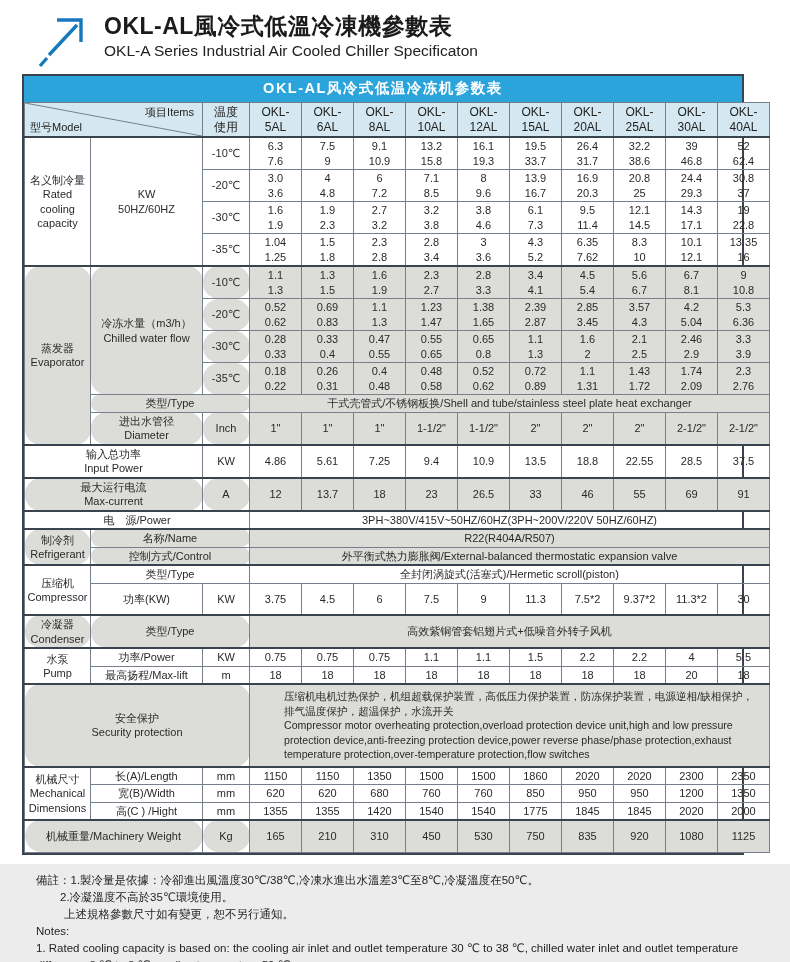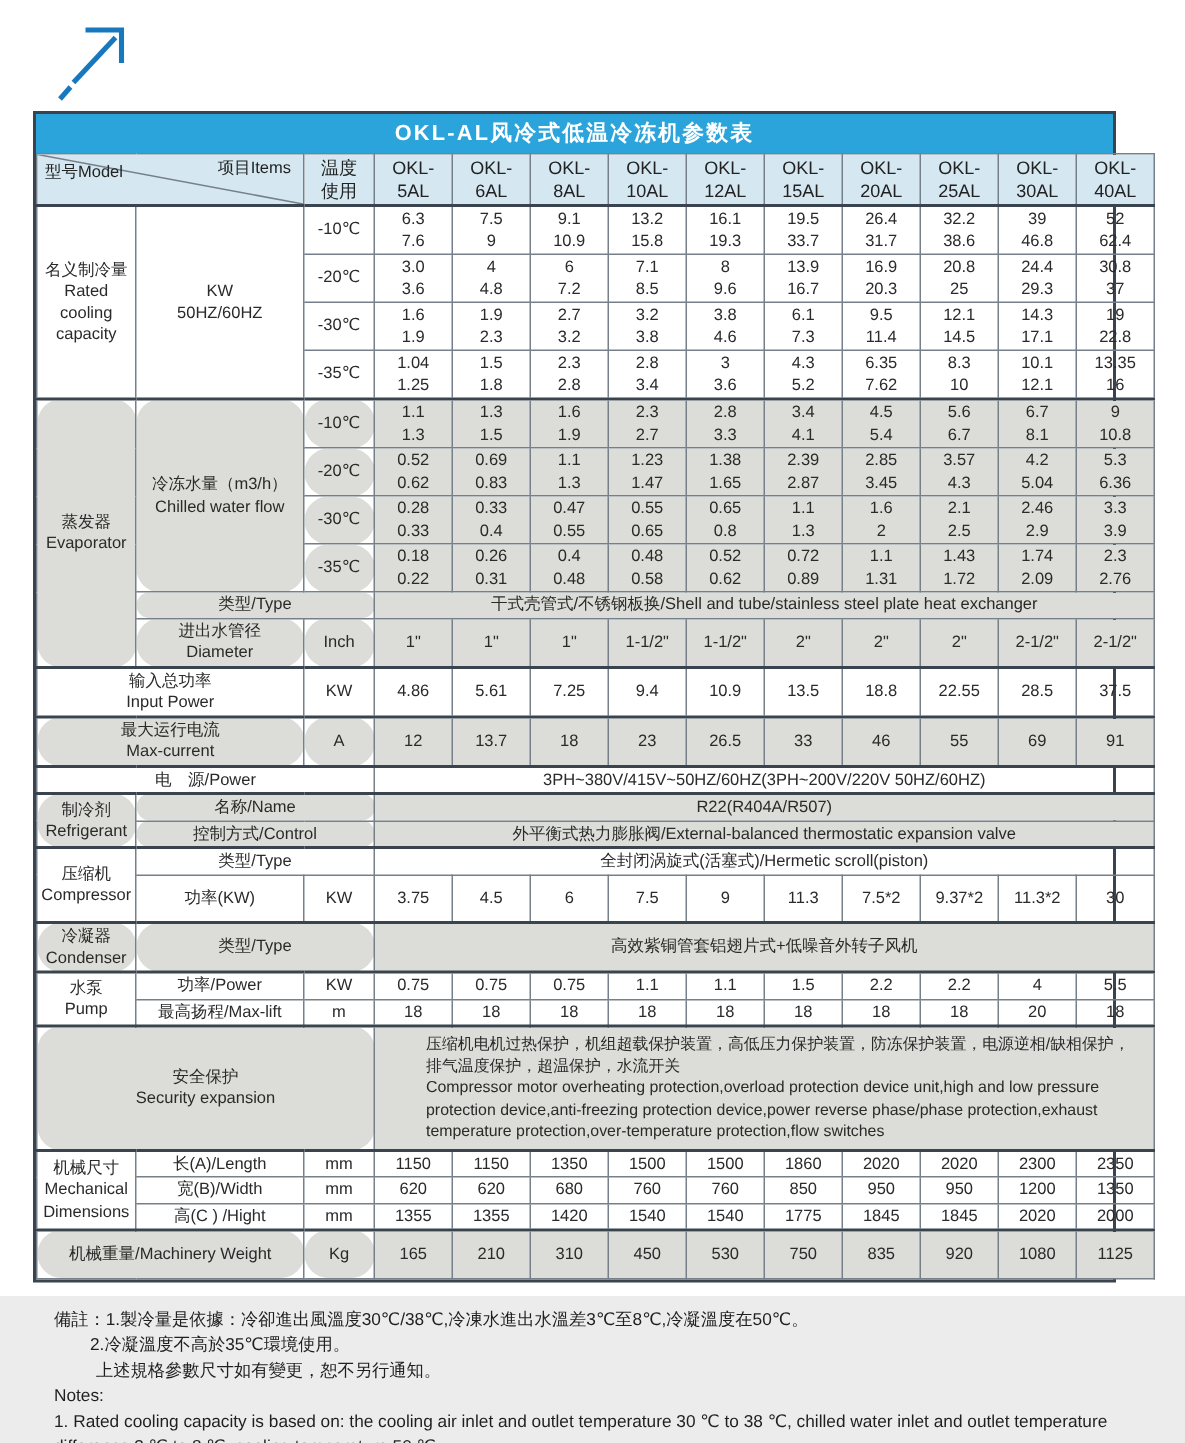--- a/index.html
+++ b/index.html
@@ -18,21 +18,21 @@
 
   .table-wrap { margin:8px 0 0 22px; width:722px; border:2px solid var(--borderDark); background:#fff; }
   .tbar { background:var(--accent); color:#fff; text-align:center; font-size:14.5px; font-weight:bold;
           letter-spacing:1.5px; padding:3px 0 4px 0; }
   table { border-collapse:collapse; table-layout:fixed; width:100%; }
   td,th { border:1px solid var(--borderLight); overflow:hidden; }
   thead th { background:var(--headerRow); font-weight:normal; font-size:12px; line-height:14.5px;
              padding:2px 0; border-bottom:2px solid var(--borderDark); color:#222; }
   th.diag { position:relative; height:33px; }
   th.diag svg { position:absolute; left:0; top:0; width:100%; height:100%; }
-  th.diag .m { position:absolute; left:5px; bottom:14px; font-size:11px; }
+  th.diag .m { position:absolute; left:5px; bottom:2px; font-size:11px; }
   th.diag .i { position:absolute; right:8px; top:2px; font-size:11px; }
   td { font-size:11px; text-align:center; padding:1px; line-height:14px; }
   td div { line-height:14.5px; }
   .k-sec, .k-item, .k-unit, .k-temp { font-size:11px;border-radius:16px; }
   .k-wide { font-size:11px; }
   .k-text { text-align:left; font-size:10.6px; padding:4px 6px; }
   .k-text div { line-height:14.6px;margin-left:28px; }
   tr.shade td { background:var(--shade); }
   tr.sec-top td { border-top:2px solid var(--borderDark); }
   tr.tall td { padding-top:8px; padding-bottom:8px; }
@@ -46,20 +46,24 @@
 <body style="--accent: #2BA4DC; --headerRow: #D5E8F1; --shade: #DCDCD8; --borderDark: #3A444E; --borderLight: #76808A; --notesBg: #ECECEC; --logo: #1878BE;">
 
 <div class="doc-header">
   <span class="logo">
     <svg width="52" height="56" viewBox="0 0 52 56" fill="none">
       <line x1="13" y1="43" x2="41" y2="13" stroke="#1878BE" stroke-width="3.4"></line>
       <polyline points="21,8 45,8 45,30" stroke="#1878BE" stroke-width="3.4" fill="none"></polyline>
       <line x1="4" y1="54" x2="11" y2="46" stroke="#1878BE" stroke-width="3.4"></line>
     </svg>
   </span>
+  <div class="titles">
+    <div class="doc-title">OKL-AL風冷式低溫冷凍機參數表</div>
+    <div class="doc-subtitle">OKL-A Series Industrial Air Cooled Chiller Specificaton</div>
+  </div>
 </div>
 
 <div class="table-wrap">
   <div class="tbar">OKL-AL风冷式低温冷冻机参数表</div>
   <table>
     <colgroup id="cg">
         <col style="width: 66px;">
         <col style="width: 112px;">
         <col style="width: 47px;">
         <col style="width: 52px;">
@@ -798,21 +802,21 @@
           <td class="k-data">
             <div>20</div>
           </td>
           <td class="k-data">
             <div>18</div>
           </td>
         </tr>
         <tr class="shade sec-top">
           <td colspan="3" class="k-sec">
             <div>安全保护</div>
-            <div>Security expansion</div>
+            <div>Security protection</div>
           </td>
           <td colspan="10" class="k-text">
             <div>压缩机电机过热保护，机组超载保护装置，高低压力保护装置，防冻保护装置，电源逆相/缺相保护，排气温度保护，超温保护，水流开关</div>
             <div> Compressor motor overheating protection,overload protection device unit,high and low pressure protection device,anti-freezing protection device,power reverse phase/phase protection,exhaust temperature protection,over-temperature protection,flow switches</div>
           </td>
         </tr>
         <tr class="sec-top">
           <td rowspan="3" class="k-sec">
             <div>机械尺寸</div>
             <div>Mechanical</div>

